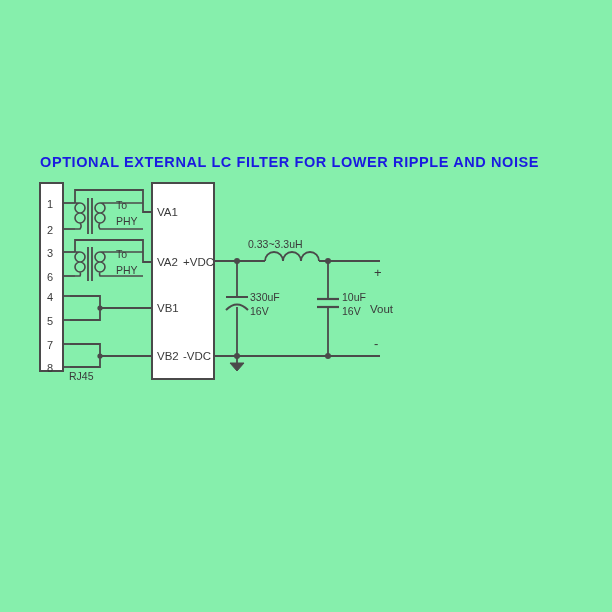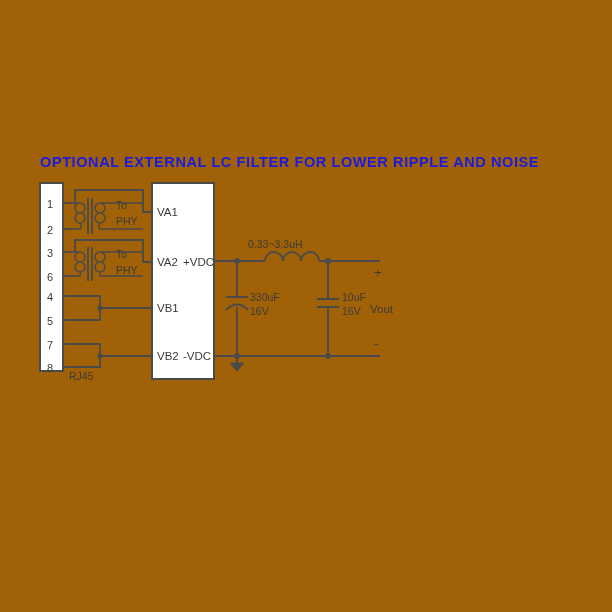--- a/index.html
+++ b/index.html
@@ -10,21 +10,21 @@
   body {
     width: 612px;
     height: 612px;
     font-family: "Liberation Sans", sans-serif;
     overflow: hidden;
   }
   #canvas {
     position: relative;
     width: 612px;
     height: 612px;
-    background: #a16207;
+    background: #86efac;
   }
   #schematic {
     position: absolute;
     left: 0;
     top: 0;
     width: 612px;
     height: 612px;
   }
   .ttl {
     font-weight: bold;

